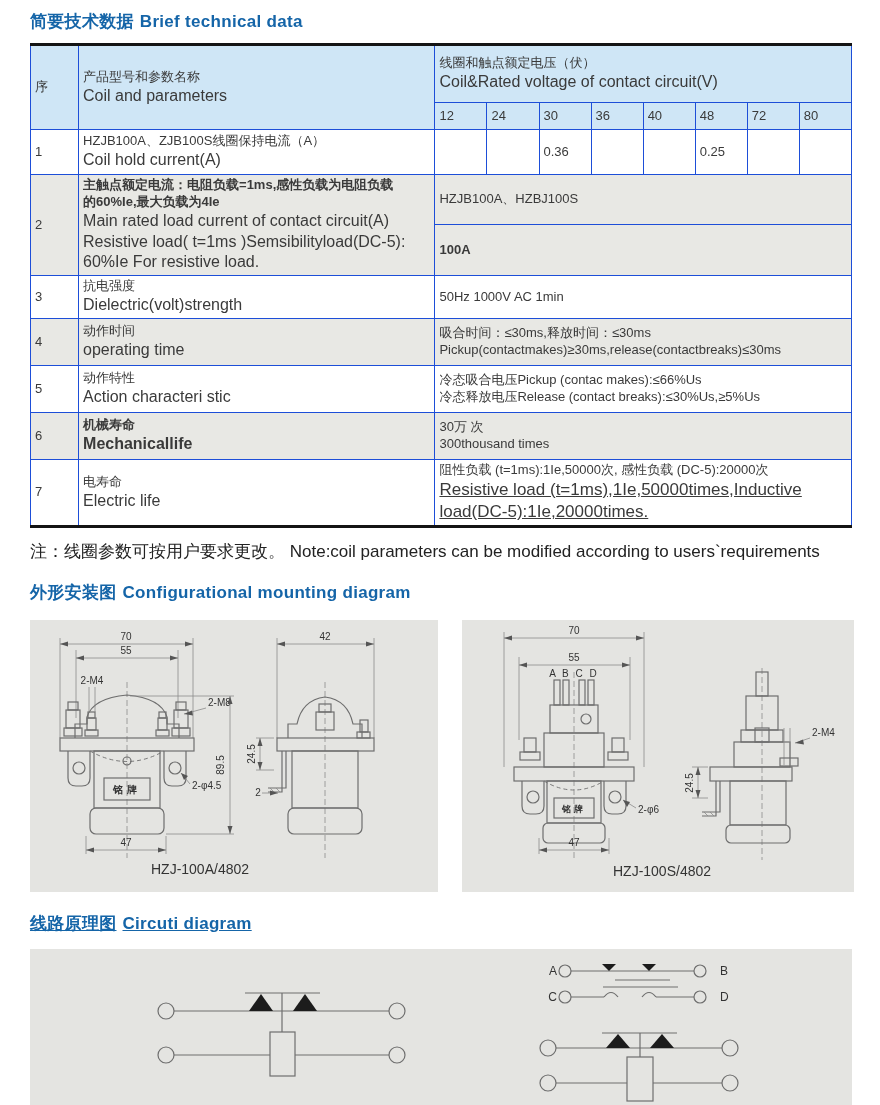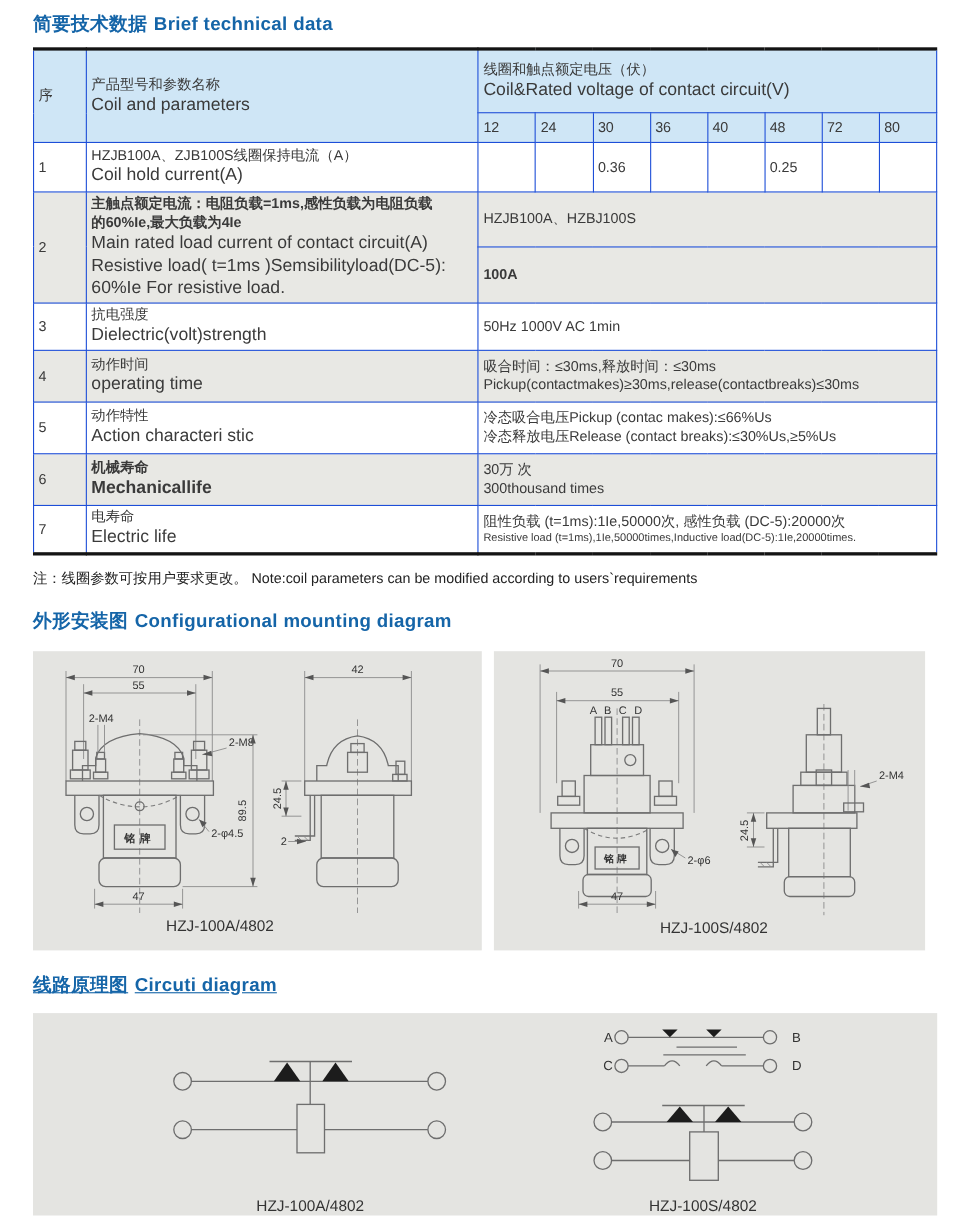--- a/index.html
+++ b/index.html
@@ -25,25 +25,25 @@
   .h-volt td { height:27px; }
   .r1 td { height:45px; }
   .r2a td { height:42px; }
   .r2b td { height:43px;font-weight:bold; }
   .r3 td { height:43px; }
   .r4 td { height:47px; }
   .r5 td { height:47px; }
   .r6 td { height:47px; }
   .r7 td { height:42px; }
   .cnbold { font-weight:bold; }
-  .small { font-size:10px; }
+  .small { font-size:17px;text-decoration:underline; }
   .namecell2 { font-size:12.3px; line-height:1.32; }
-  .note { margin:12px 0 0 30px; font-size:13px; color:#222; }
-
-  .panels { display:flex; gap:11px; margin:16px 0 0 30px; }
+  .note { margin:12px 0 0 30px; font-size:17px; color:#222; }
+
+  .panels { display:flex; gap:24px; margin:16px 0 0 30px; }
   .panel { background:#e4e4e1; }
   .panel.left-mount { width:408px; height:272px; }
   .panel.right-mount { width:392px; height:272px; }
   .panel.circuit { width:822px; height:187px; margin:14px 0 0 30px; }
   .mount-title { margin-top:18px; }
   .circ-title { margin-top:20px;text-decoration:underline; }
 
   svg { display:block; }
   .ln { stroke:#6e6e6e; stroke-width:1.2; fill:none; }
   .thin { stroke:#8a8a8a; stroke-width:0.8; fill:none; }

